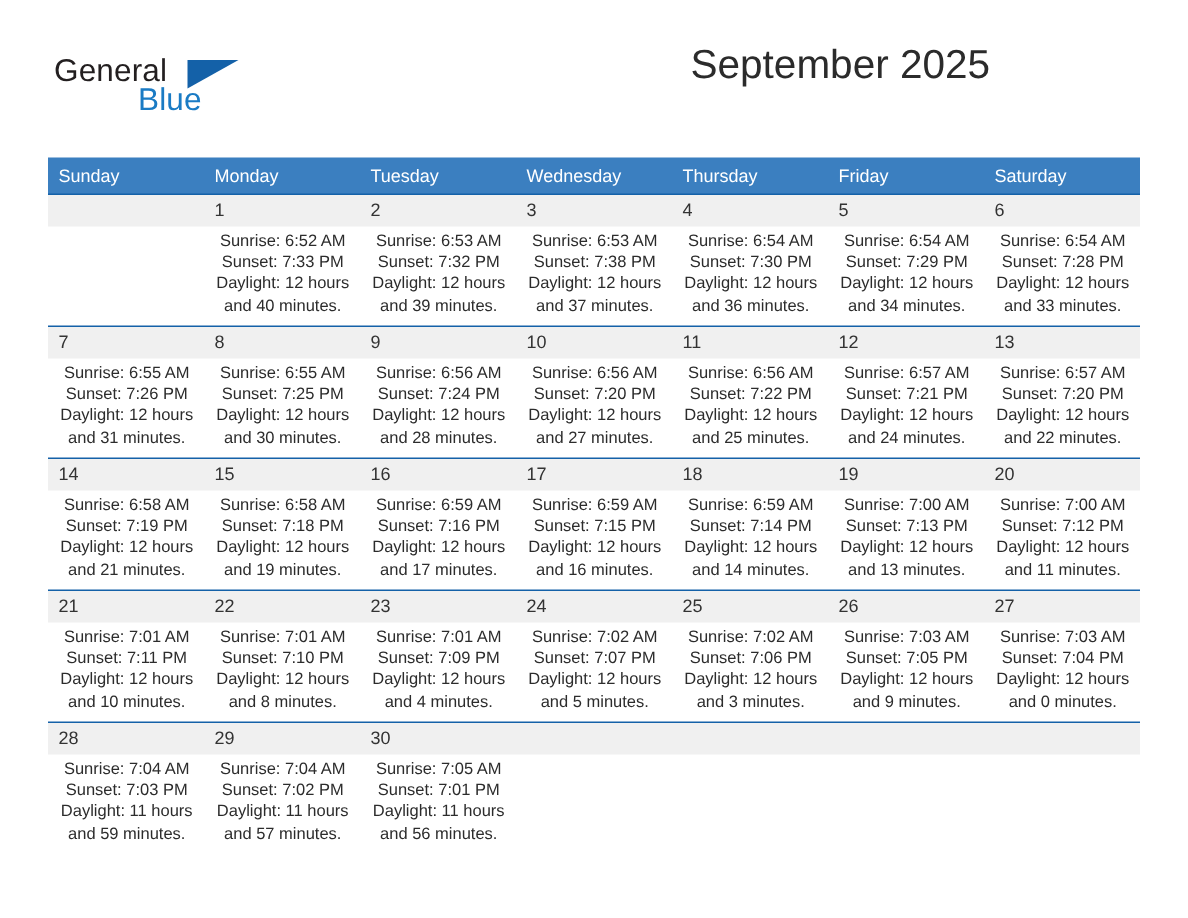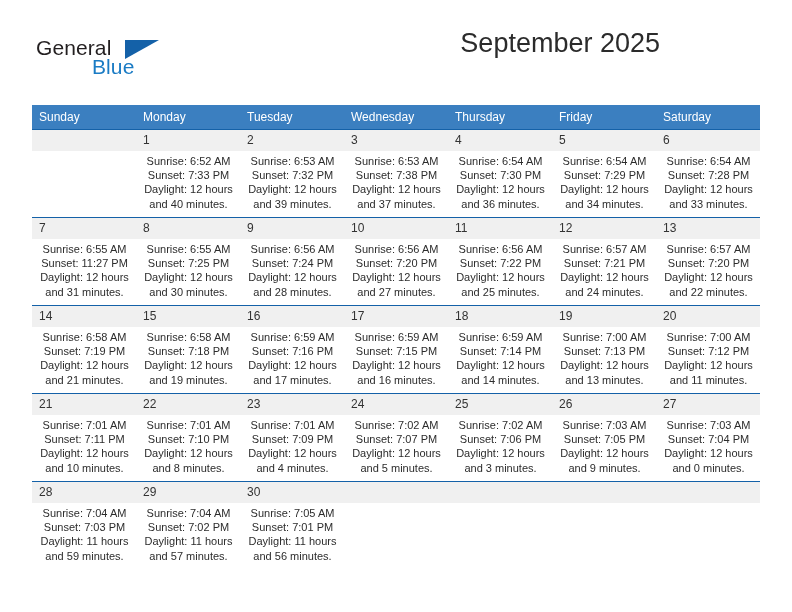--- a/index.html
+++ b/index.html
@@ -238,21 +238,21 @@
               <div class="info-line">Daylight: 12 hours</div>
               <div class="info-line">and 33 minutes.</div>
             </div>
           </td>
         </tr>
         <tr class="week-row">
           <td class="day-cell">
             <div class="daynum">7</div>
             <div class="cell-body">
               <div class="info-line">Sunrise: 6:55 AM</div>
-              <div class="info-line">Sunset: 11:27 PM</div>
+              <div class="info-line">Sunset: 7:26 PM</div>
               <div class="info-line">Daylight: 12 hours</div>
               <div class="info-line">and 31 minutes.</div>
             </div>
           </td>
           <td class="day-cell">
             <div class="daynum">8</div>
             <div class="cell-body">
               <div class="info-line">Sunrise: 6:55 AM</div>
               <div class="info-line">Sunset: 7:25 PM</div>
               <div class="info-line">Daylight: 12 hours</div>

